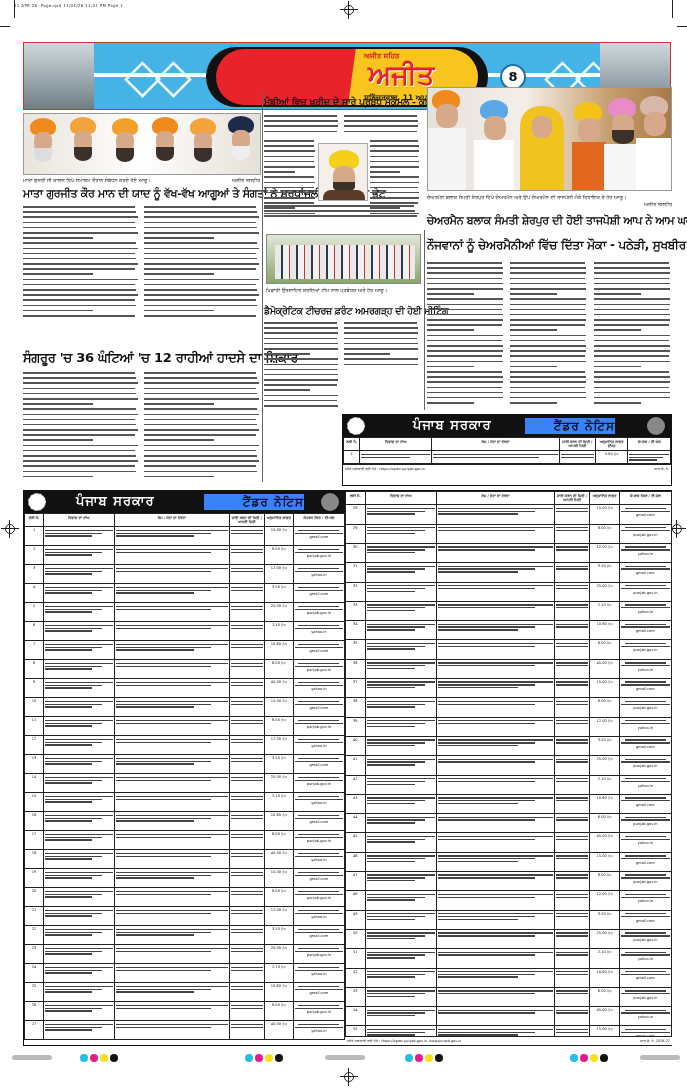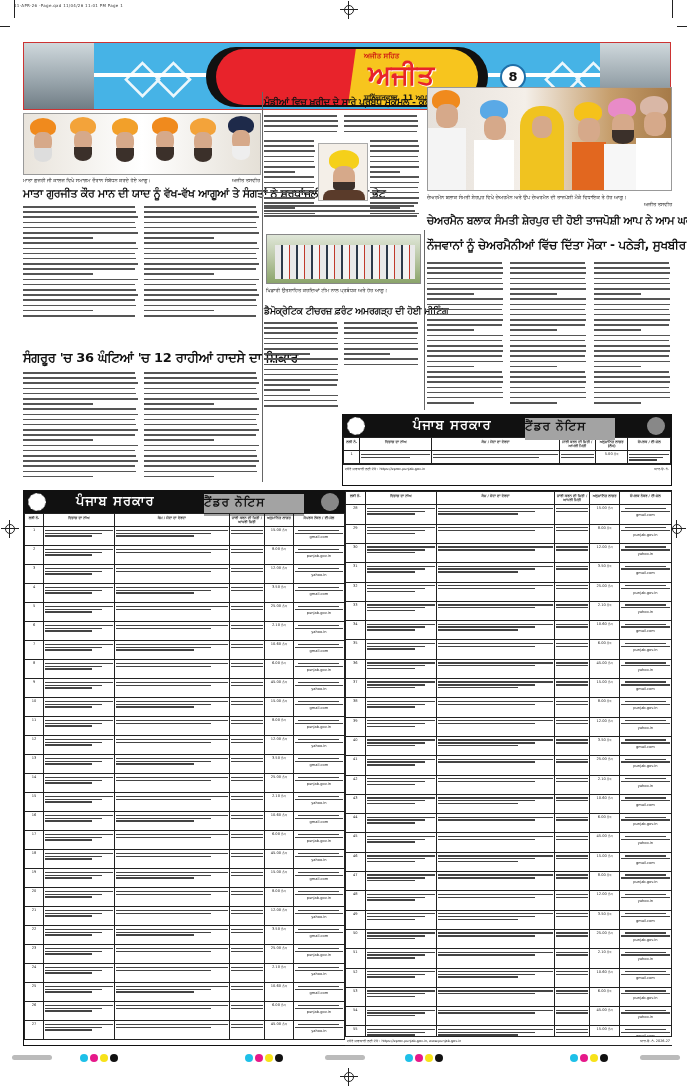--- a/index.html
+++ b/index.html
@@ -39,21 +39,21 @@
 .txt .ln{height:1.6px;background:#555;margin-bottom:3.6px}
 .vrule{position:absolute;width:1px;background:#666}
 
 
 .tender{position:absolute;border:1px solid #111;background:#fff}
 .tbar{position:relative;background:#111;height:22px}
 .tbar .emb,.tbar .emb2{position:absolute;top:2px;width:18px;height:18px;border-radius:50%}
 .tbar .emb{left:4px;background:#fff;border:1px dashed #999}
 .tbar .emb2{right:6px;background:#888}
 .tbar .gov{position:absolute;left:70px;top:2px;color:#fff;font-size:13px;font-weight:bold;letter-spacing:1px}
-.tbar .notice{position:absolute;top:3px;height:22px;background:#a3a3a3;color:#111;font-size:12px;font-weight:bold;text-align:left;line-height:16px;letter-spacing:1px}
+.tbar .notice{position:absolute;top:3px;height:16px;background:#3b82f6;color:#111;font-size:12px;font-weight:bold;text-align:right;line-height:16px;letter-spacing:1px}
 table{border-collapse:collapse;width:100%;table-layout:fixed}
 td,th{border:1px solid #222;font-size:3.6px;line-height:4.2px;vertical-align:top;padding:1px 1px;color:#222}
 th{font-weight:bold;text-align:center;padding:2px 1px}
 .cn{text-align:center}
 .bar{display:block;height:1.4px;background:#444;margin:1.4px 0}
 .bar.s{width:70%}
 .bar.m{width:85%}
 .tfoot{font-size:3.4px;padding:2px;border-top:1px solid #222;display:flex;justify-content:space-between}
 
 .colorbar{position:absolute;top:1054px;height:8px;display:flex;gap:2px;align-items:center}

